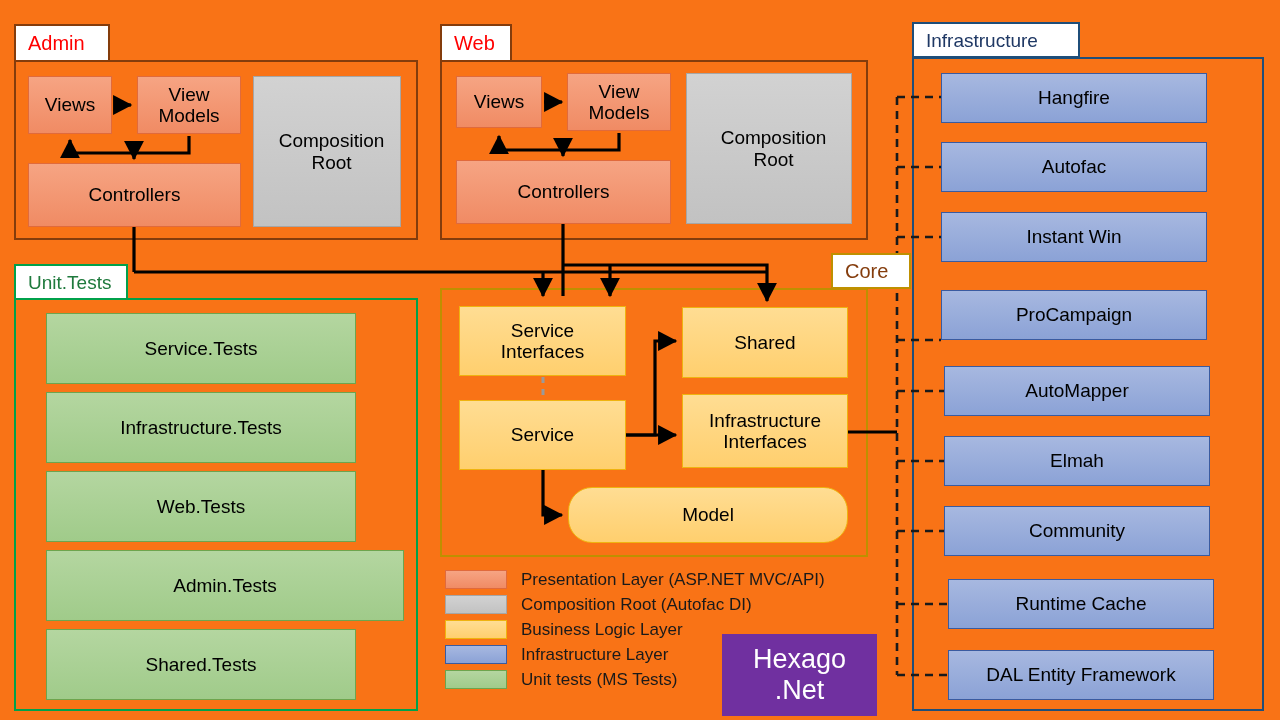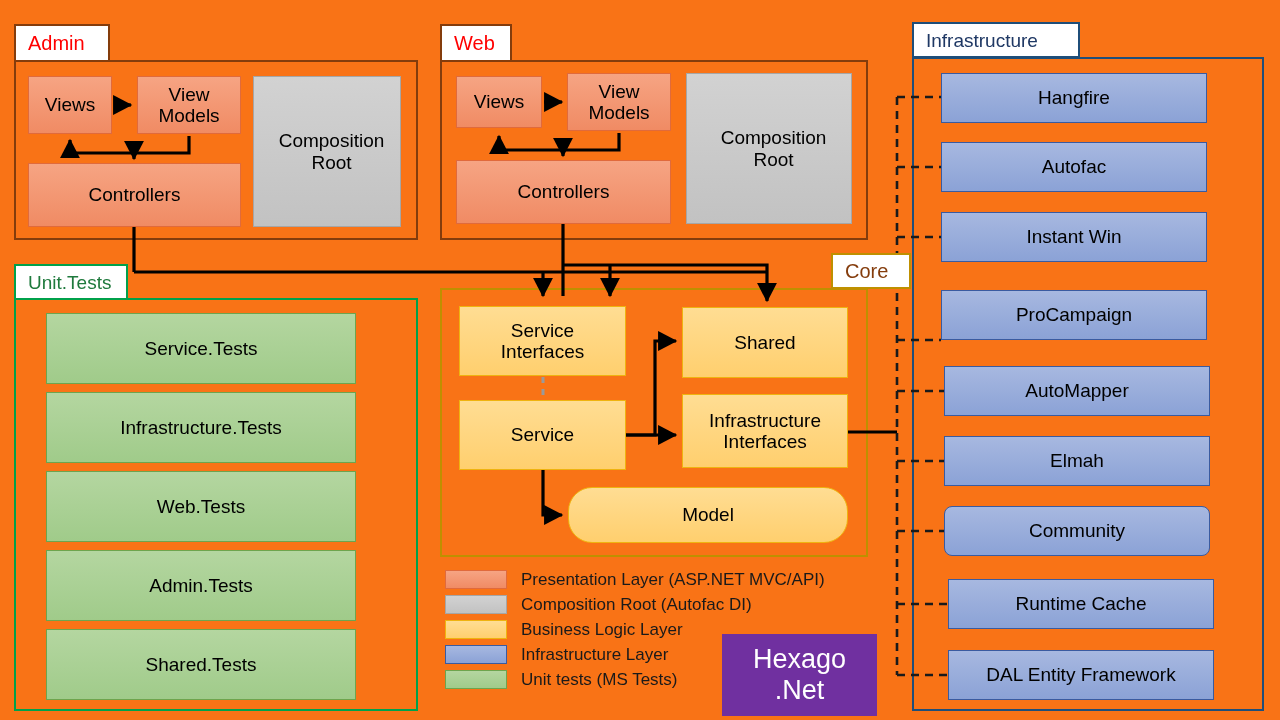--- a/index.html
+++ b/index.html
@@ -200,21 +200,21 @@
 
   <div class="node tests" style="left:46px; top:313px; width:310px; height:71px;">
     <span>Service.Tests</span>
   </div>
   <div class="node tests" style="left:46px; top:392px; width:310px; height:71px;">
     <span>Infrastructure.Tests</span>
   </div>
   <div class="node tests" style="left:46px; top:471px; width:310px; height:71px;">
     <span>Web.Tests</span>
   </div>
-  <div class="node tests" style="left:46px; top:550px; width:310px; height:71px;">
+  <div class="node tests" style="left:46px; top:550px; width:358px; height:71px;">
     <span>Admin.Tests</span>
   </div>
   <div class="node tests" style="left:46px; top:629px; width:310px; height:71px;">
     <span>Shared.Tests</span>
   </div>
 
   <div class="group-frame" style="left:912px; top:57px; width:352px; height:654px; border:2px solid #1F4E79;"></div>
   <div class="group-tab" style="left:912px; top:22px; width:168px; height:36px; border:2px solid #1F4E79; color:#1F3864; font-size:19px;">Infrastructure</div>
 
   <div class="node infra" style="left:941px; top:73px; width:266px; height:50px;">
@@ -228,21 +228,21 @@
   </div>
   <div class="node infra" style="left:941px; top:290px; width:266px; height:50px;">
     <span>ProCampaign</span>
   </div>
   <div class="node infra" style="left:944px; top:366px; width:266px; height:50px;">
     <span>AutoMapper</span>
   </div>
   <div class="node infra" style="left:944px; top:436px; width:266px; height:50px;">
     <span>Elmah</span>
   </div>
-  <div class="node infra" style="left:944px; top:506px; width:266px; height:50px;border-radius:8px;">
+  <div class="node infra" style="left:944px; top:506px; width:266px; height:50px;">
     <span>Community</span>
   </div>
   <div class="node infra" style="left:948px; top:579px; width:266px; height:50px;">
     <span>Runtime Cache</span>
   </div>
   <div class="node infra" style="left:948px; top:650px; width:266px; height:50px;">
     <span>DAL Entity Framework</span>
   </div>
 
   <svg id="wires" viewBox="0 0 1280 720" xmlns="http://www.w3.org/2000/svg">

